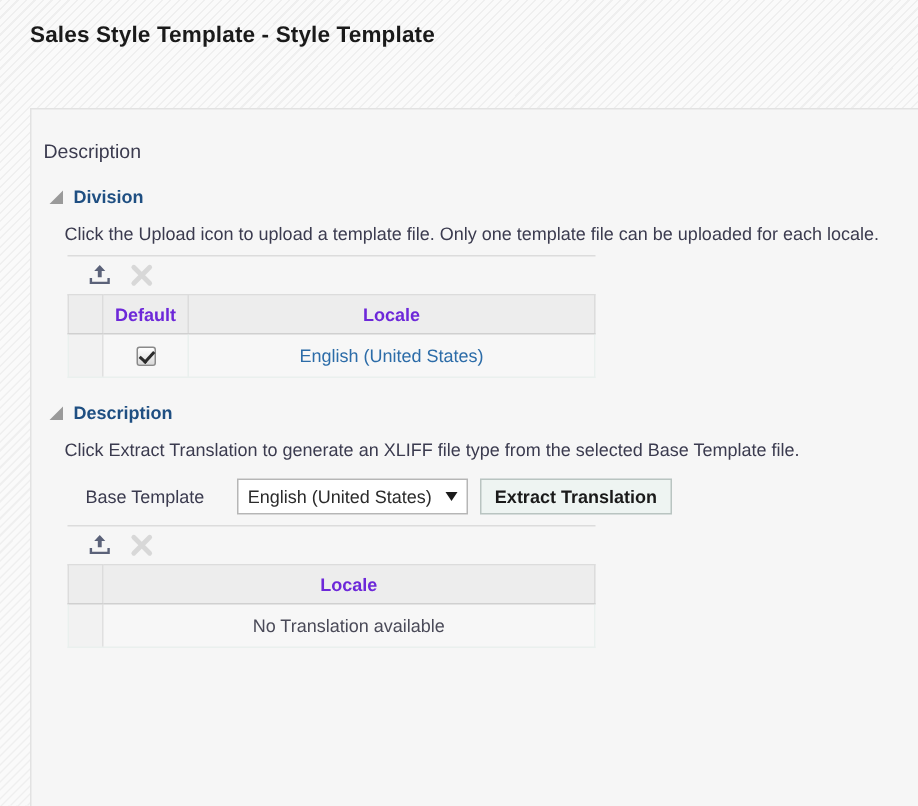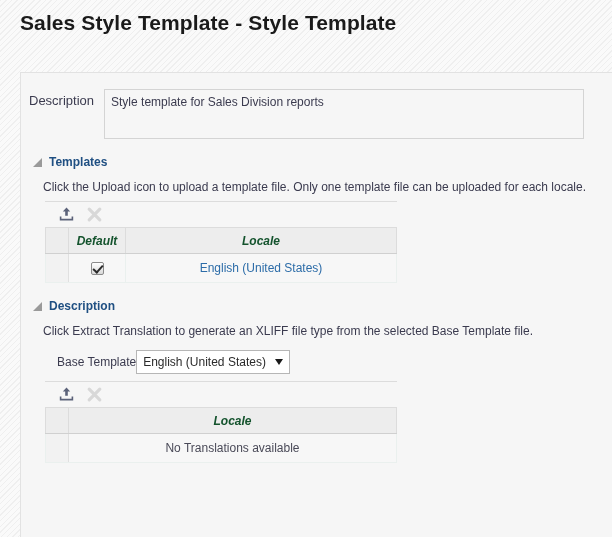--- a/index.html
+++ b/index.html
@@ -25,21 +25,21 @@
 
   
   .page-header {
     height: 46px;
     padding: 0 0 0 20px;
     display: flex;
     align-items: center;
     box-sizing: border-box;
   }
   .page-title {
-    font-size: 21px;
+    font-size: 15px;
     font-weight: bold;
     color: #1a1a1a;
     letter-spacing: 0.1px;
   }
 
   
   .content-panel {
     position: absolute;
     left: 20px;
     top: 72px;
@@ -159,23 +159,22 @@
     font-size: 12px;
     text-align: center;
     vertical-align: middle;
   }
   table.data-table thead th {
     background: #ededed;
     border: 1px solid #dcdcdc;
     border-bottom: 1px solid #d0d0d0;
     height: 25px;
     font-weight: bold;
-    color: #14532d;
+    color: #6d28d9;
     padding: 0 8px;
-    font-style: italic;
   }
   table.data-table thead th.col-spacer,
   table.data-table tbody td.col-spacer {
     width: 22px;
     padding: 0;
   }
   table.data-table thead th.col-default,
   table.data-table tbody td.col-default {
     width: 56px;
     text-align: center;
@@ -229,21 +228,21 @@
   
   .base-row {
     display: flex;
     align-items: center;
     padding-left: 36px;
     margin-top: 12px;
   }
   .base-label {
     font-size: 12px;
     color: #3b3b4f;
-    margin-right: 0;
+    margin-right: 22px;
     white-space: nowrap;
   }
   .select-box {
     height: 24px;
     min-width: 150px;
     background: #ffffff;
     border: 1px solid #b6b6b6;
     box-sizing: border-box;
     display: flex;
     align-items: center;
@@ -279,27 +278,26 @@
 <body>
 
 <div class="page-header">
   <span class="page-title">Sales Style Template - Style Template</span>
 </div>
 
 <div class="content-panel">
 
   <div class="desc-row">
     <span class="desc-label">Description</span>
-    <textarea class="desc-field" placeholder="" style="">Style template for Sales Division reports</textarea>
   </div>
 
   <div class="section">
     <div class="section-header">
       <span class="disclosure-icon"></span>
-      <span class="section-title">Templates</span>
+      <span class="section-title">Division</span>
     </div>
 
     <div class="section-instruction">Click the Upload icon to upload a template file. Only one template file can be uploaded for each locale.</div>
 
     <div class="table-block">
       <div class="toolbar">
         <span class="tb-btn" title="Upload">
           <svg width="17" height="17" viewBox="0 0 17 17" aria-hidden="true">
             <path d="M8.5 1.6 L12.2 5.6 L9.8 5.6 L9.8 9.8 L7.2 9.8 L7.2 5.6 L4.8 5.6 Z" fill="#5b6279"></path>
             <path d="M2.6 10.4 L2.6 13.6 L14.4 13.6 L14.4 10.4" stroke="#5b6279" stroke-width="1.6" fill="none"></path>
@@ -342,20 +340,21 @@
     </div>
 
     <div class="section-instruction">Click Extract Translation to generate an XLIFF file type from the selected Base Template file.</div>
 
     <div class="base-row">
       <span class="base-label">Base Template</span>
       <div class="select-box">
         <span class="select-value">English (United States)</span>
         <span class="caret"></span>
       </div>
+      <button class="btn">Extract Translation</button>
     </div>
 
     <div class="table-block">
       <div class="toolbar">
         <span class="tb-btn" title="Upload">
           <svg width="17" height="17" viewBox="0 0 17 17" aria-hidden="true">
             <path d="M8.5 1.6 L12.2 5.6 L9.8 5.6 L9.8 9.8 L7.2 9.8 L7.2 5.6 L4.8 5.6 Z" fill="#5b6279"></path>
             <path d="M2.6 10.4 L2.6 13.6 L14.4 13.6 L14.4 10.4" stroke="#5b6279" stroke-width="1.6" fill="none"></path>
           </svg>
         </span>
@@ -370,21 +369,21 @@
         <thead>
           <tr>
             <th class="col-spacer"></th>
             <th>Locale</th>
           </tr>
         </thead>
         <tbody>
           <tr>
             <td class="col-spacer"></td>
             <td>
-              <span class="cell-text">No Translations available</span>
+              <span class="cell-text">No Translation available</span>
             </td>
           </tr>
         </tbody>
       </table>
     </div>
   </div>
 
 </div>
 
 </body></html>

